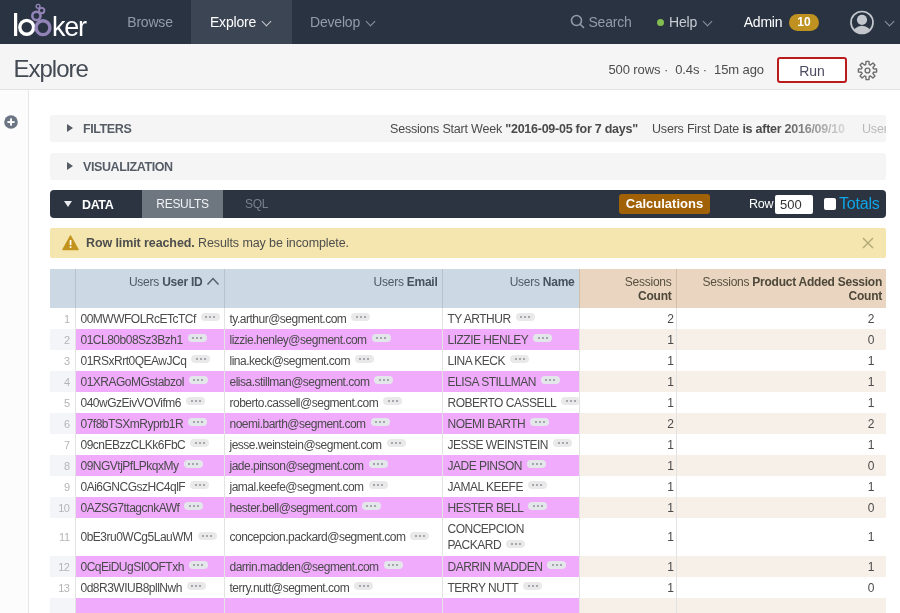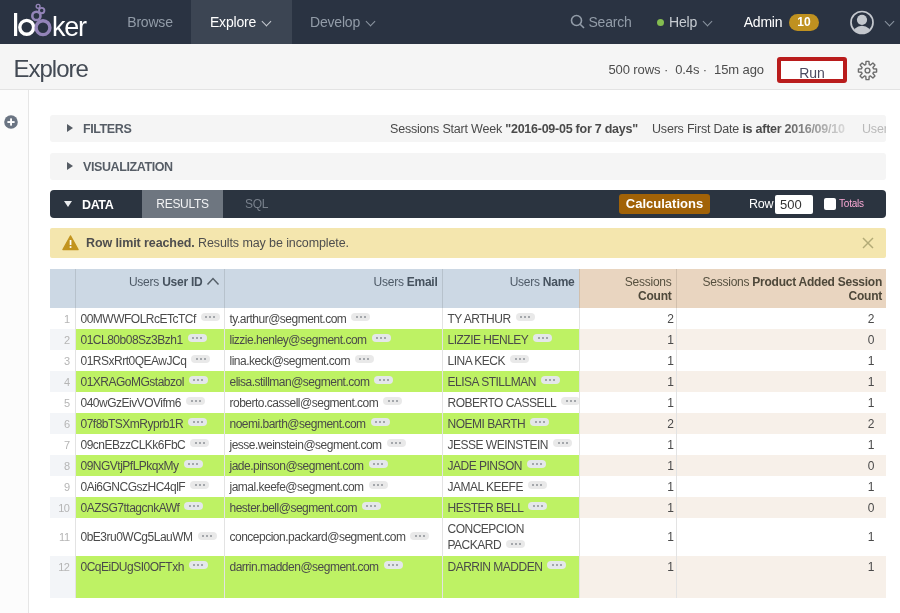--- a/index.html
+++ b/index.html
@@ -11,21 +11,21 @@
 #nav { position:absolute; left:0; top:0; width:900px; height:44px; background:#2a3342; }
 #nav .item { position:absolute; top:0; height:44px; line-height:44px; font-size:14px; letter-spacing:-0.2px; color:#929ca8; transform:translateX(-50%); white-space:nowrap; }
 #navtab { position:absolute; left:191px; top:0; width:101px; height:44px; background:#3c4553; }
 .chev { display:inline-block; width:7px; height:7px; border-right:1.6px solid #8b95a1; border-bottom:1.6px solid #8b95a1; transform:rotate(45deg); position:relative; top:-2px; margin-left:7px; }
 .chev.w { border-color:#c6cad1; }
 
 
 #phead { position:absolute; left:0; top:44px; width:900px; height:46px; background:#f5f5f5; border-bottom:1px solid #e3e3e3; }
 #ptitle { position:absolute; left:13.5px; top:55px; font-size:24px; color:#434a54; letter-spacing:-1px; }
 #pinfo { position:absolute; right:136px; top:62px; font-size:13px; letter-spacing:-0.1px; color:#4d4d4d; }
-#runbtn { position:absolute; left:777px; top:57px; width:70px; height:26px; background:#fff; border:4px solid #b91c1c; border-radius:3px; text-align:center; line-height:24px; font-size:14px; color:#4b4a60; }
+#runbtn { position:absolute; left:777px; top:57px; width:70px; height:26px; background:#fff; border:2px solid #b91c1c; border-radius:3px; text-align:center; line-height:24px; font-size:14px; color:#4b4a60; }
 
 
 #rail { position:absolute; left:0; top:90px; width:29px; height:523px; background:#fcfcfc; border-right:1px solid #e6e6e6; }
 
 
 .sect { position:absolute; left:50px; width:836px; background:#f5f5f5; border-radius:3px; }
 #filters { top:115px; height:27px; overflow:hidden; }
 #viz { top:153px; height:27px; }
 .tri-r { position:absolute; width:0; height:0; border-left:6px solid #555c64; border-top:4.5px solid transparent; border-bottom:4.5px solid transparent; }
 .tri-d { position:absolute; width:0; height:0; border-top:6px solid #e9ebee; border-left:4.5px solid transparent; border-right:4.5px solid transparent; }
@@ -36,41 +36,41 @@
 
 
 #databar { position:absolute; left:50px; top:190px; width:836px; height:28px; background:#2b3440; border-radius:4px; color:#fff; }
 #datalbl { position:absolute; left:32px; top:8px; font-size:12.5px; letter-spacing:-0.4px; font-weight:bold; color:#fff; }
 #tab-results { position:absolute; left:92px; top:0; width:81px; height:28px; background:#6e7680; color:#f2f3f4; font-size:12px; letter-spacing:-0.3px; text-align:center; line-height:28px; }
 #tab-sql { position:absolute; left:195px; top:0; height:28px; color:#79818c; font-size:12px; letter-spacing:-0.3px; line-height:28px; }
 #calcbtn { position:absolute; left:569px; top:4px; width:91px; height:20px; background:#a16207; border-radius:3px; color:#fff; font-weight:bold; font-size:13px; text-align:center; line-height:20px; }
 #rowlimlbl { position:absolute; left:668px; top:0; line-height:28px; font-size:12.5px; letter-spacing:-0.2px; color:#fff;margin-left:31px; }
 #rowliminput { position:absolute; left:725px; top:4.5px; width:38px; height:19px; background:#fff; border-radius:2px; font-size:13px; color:#333; line-height:19px; padding-left:5px; }
 #totcheck { position:absolute; left:774px; top:8px; width:12px; height:12px; background:#fff; border-radius:2px; }
-#totlbl { position:absolute; left:789px; top:0; line-height:28px; font-size:10px; letter-spacing:-0.2px; color:#f9a8d4; }
+#totlbl { position:absolute; left:789px; top:0; line-height:28px; font-size:16px; letter-spacing:-0.2px; color:#0ea5e9; }
 
 
 #warn { position:absolute; left:50px; top:228px; width:836px; height:30px; background:#f4e6ae; border-radius:2px; }
 #warntext { position:absolute; left:36px; top:8px; font-size:12.5px; letter-spacing:-0.1px; color:#4e4e4e; }
 
 
 #tbl { position:absolute; left:50px; top:269px; width:836px; border-collapse:collapse; table-layout:fixed; font-size:12px; letter-spacing:-0.5px; color:#4a4a4a; }
 #tbl col.c0 { width:25px; } #tbl col.c1 { width:149px; } #tbl col.c2 { width:218px; }
 #tbl col.c3 { width:137px; } #tbl col.c4 { width:97px; } #tbl col.c5 { width:210px; }
 #tbl th { font-weight:normal; text-align:right; vertical-align:top; padding:6px 4px 0 5px; height:39px; font-size:12px; letter-spacing:-0.25px; line-height:14px; color:#4d5966; background:#ccd8e4; border-right:1px solid rgba(0,0,0,0.10); }
 #tbl th b { color:#46525e; }
 #tbl th.m { background:#e9d5c0; color:#56503f; }
 #tbl th.m b {color:#4e483a;}
 #tbl th:last-child { border-right:none; }
 #tbl td { height:21px; padding:0 4px 0 5px; border-right:1px solid #e3e3e3; vertical-align:middle; overflow:hidden; white-space:nowrap; }
 #tbl td:last-child { border-right:none; }
 #tbl td.num { color:#b5b5b5; font-size:11px; text-align:right; padding-right:5px; }
 #tbl td.val { text-align:right; color:#4a4a4a; padding-right:2px; }
 #tbl td.val.last { padding-right:12px; }
-#tbl tr.even td { background:#bef264; }
+#tbl tr.even td { background:#f0abfc; }
 #tbl tr.even td.m { background:#f7f0e9; }
 #tbl tr.even td.num { background:#f3f5f8; }
 #tbl td.wrap { white-space:normal; line-height:16px; padding-top:3px; padding-bottom:3px; vertical-align:middle; }
 .pill { display:inline-block; position:relative; margin-left:5px; width:19px; height:8px; border-radius:4px; background:#e9e9e9; vertical-align:1.5px; }
 .pill::after { content:""; position:absolute; left:4.5px; top:3px; width:2px; height:2px; border-radius:50%; background:#8d9196; box-shadow:4px 0 0 #8d9196, 8px 0 0 #8d9196; }
 tr.even .pill { background:#e4e7ea; }
 
 </style>
 </head>
 <body>
@@ -277,20 +277,28 @@
         <td class="val last">1</td>
       </tr>
   <tr class="even">
         <td class="num">12</td>
         <td>0CqEiDUgSI0OFTxh<span class="pill"></span></td>
         <td>darrin.madden@segment.com<span class="pill"></span></td>
         <td>DARRIN MADDEN<span class="pill"></span></td>
         <td class="val m">1</td>
         <td class="val m last">1</td>
       </tr>
+  <tr>
+        <td class="num">13</td>
+        <td>0d8R3WIUB8pllNwh<span class="pill"></span></td>
+        <td>terry.nutt@segment.com<span class="pill"></span></td>
+        <td>TERRY NUTT<span class="pill"></span></td>
+        <td class="val">1</td>
+        <td class="val last">0</td>
+      </tr>
   <tr class="even">
         <td class="num"></td>
         <td></td>
         <td></td>
         <td></td>
         <td class="val m"></td>
         <td class="val m last"></td>
       </tr>
 </tbody>
   </table>

